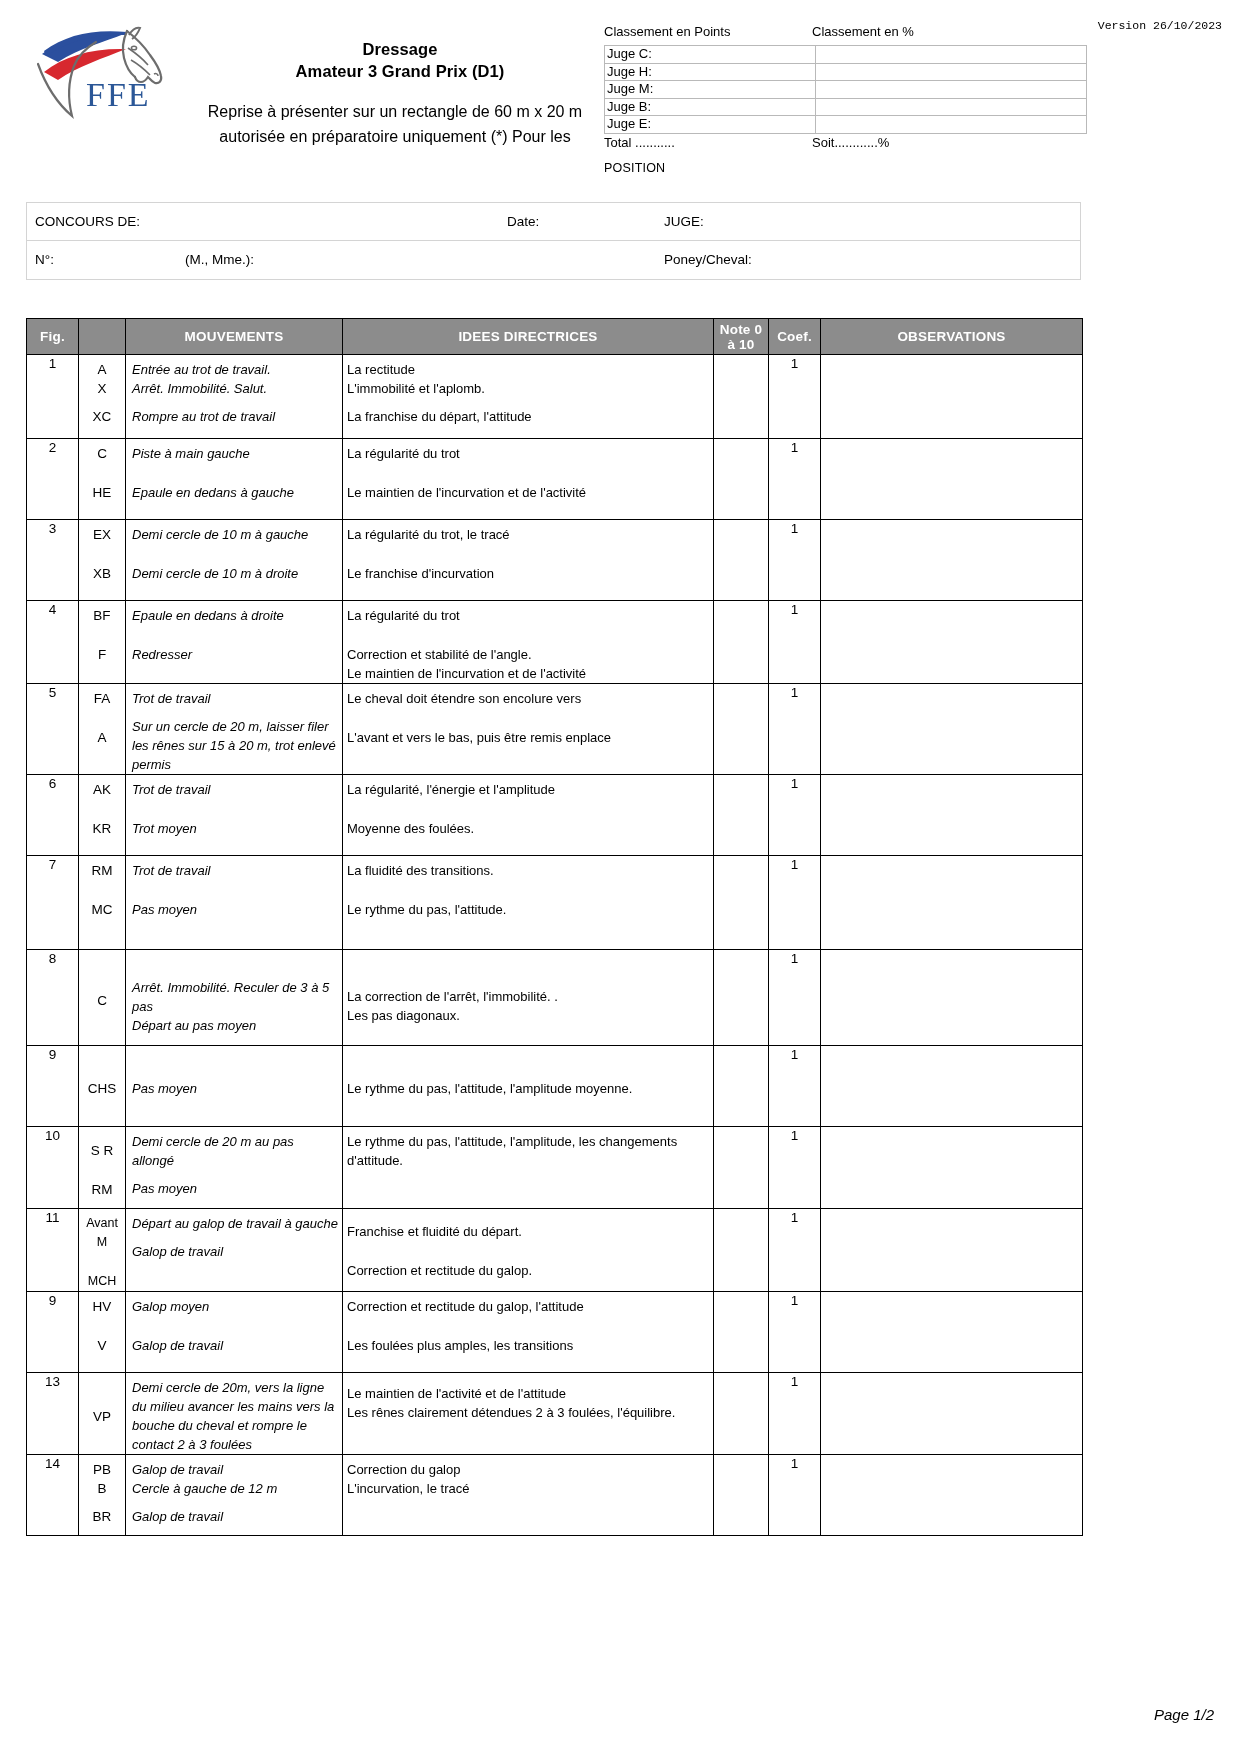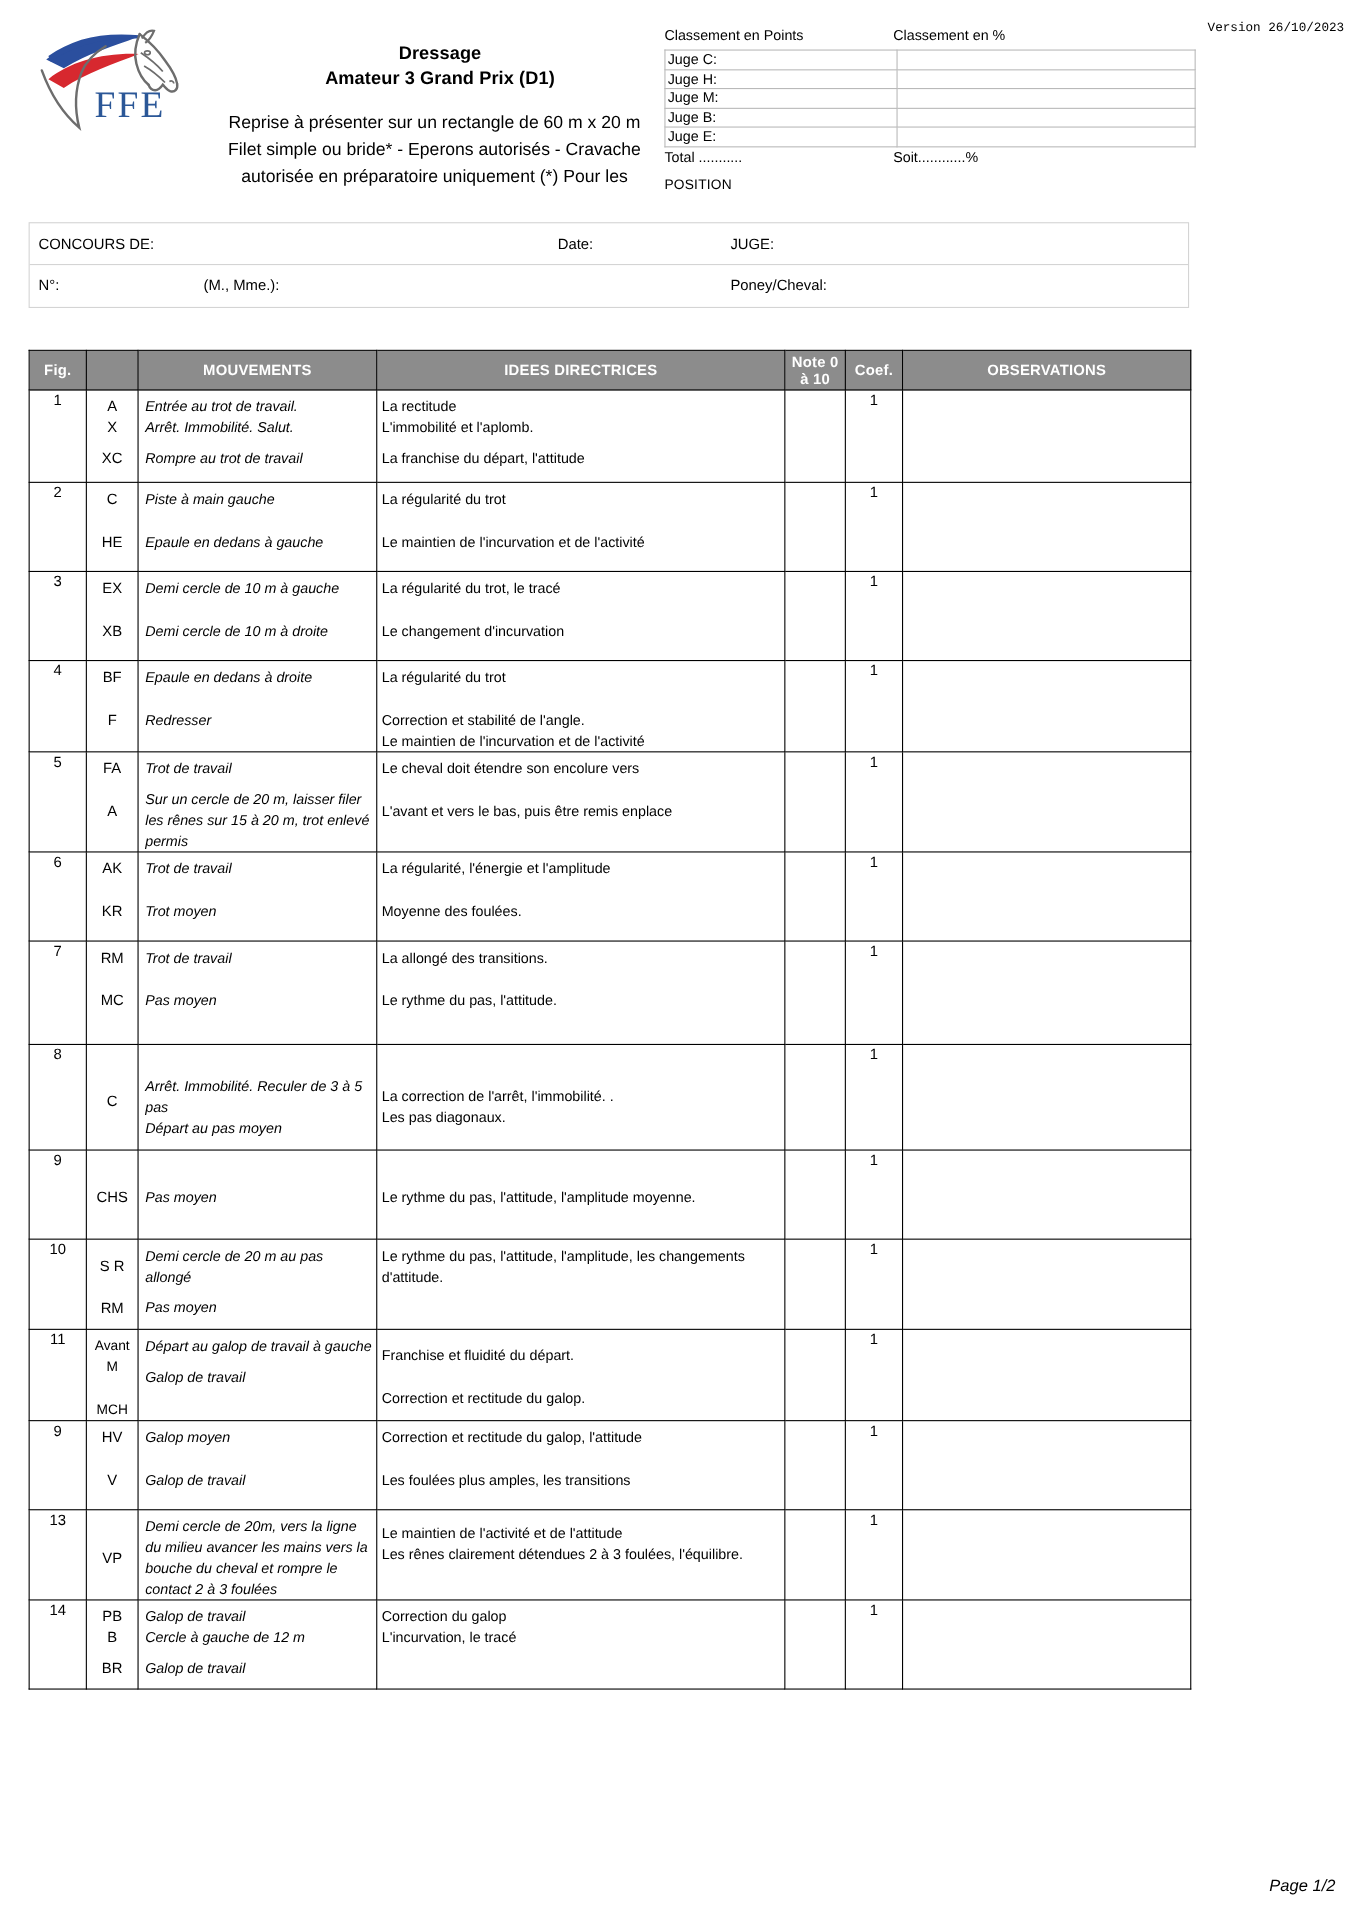--- a/index.html
+++ b/index.html
@@ -267,21 +267,20 @@
       </svg>
     </div>
 
     <div class="title-block">
       <div class="title-main">Dressage</div>
       <div class="title-sub">Amateur 3 Grand Prix (D1)</div>
     </div>
 
     <div class="desc-block">
       <div>Reprise à présenter sur un rectangle de 60 m x 20 m</div>
-      <div>Filet simple ou bride* - Eperons autorisés - Cravache</div>
       <div>autorisée en préparatoire uniquement (*) Pour les</div>
     </div>
 
     <div class="version">Version 26/10/2023</div>
 
     <div class="score-area">
       <div class="score-labels">
         <span class="lbl-pts">Classement en Points</span>
         <span class="lbl-pct">Classement en %</span>
       </div>
@@ -405,21 +404,21 @@
           <span class="ltr-line">XB</span>
         </td>
         <td class="mvt">
           <span class="mvt-line">Demi cercle de 10 m à gauche</span>
           <span class="spacer-lg"></span>
           <span class="mvt-line">Demi cercle de 10 m à droite</span>
         </td>
         <td class="idee">
           <span class="mvt-line">La régularité du trot, le tracé</span>
           <span class="spacer-lg"></span>
-          <span class="mvt-line">Le changement d'incurvation</span>
+          <span class="mvt-line">Le franchise d'incurvation</span>
         </td>
         <td class="note"></td>
         <td class="coef">1</td>
         <td class="obs"></td>
       </tr>
 
       <tr style="height:81px">
         <td class="fig">4</td>
         <td class="letters">
           <span class="ltr-line">BF</span>
@@ -492,21 +491,21 @@
           <span class="ltr-line">RM</span>
           <span class="spacer-lg"></span>
           <span class="ltr-line">MC</span>
         </td>
         <td class="mvt">
           <span class="mvt-line">Trot de travail</span>
           <span class="spacer-lg"></span>
           <span class="mvt-line">Pas moyen</span>
         </td>
         <td class="idee">
-          <span class="mvt-line">La allongé des transitions.</span>
+          <span class="mvt-line">La fluidité des transitions.</span>
           <span class="spacer-lg"></span>
           <span class="mvt-line">Le rythme du pas, l'attitude.</span>
         </td>
         <td class="note"></td>
         <td class="coef">1</td>
         <td class="obs"></td>
       </tr>
 
       <tr style="height:96px">
         <td class="fig">8</td>

